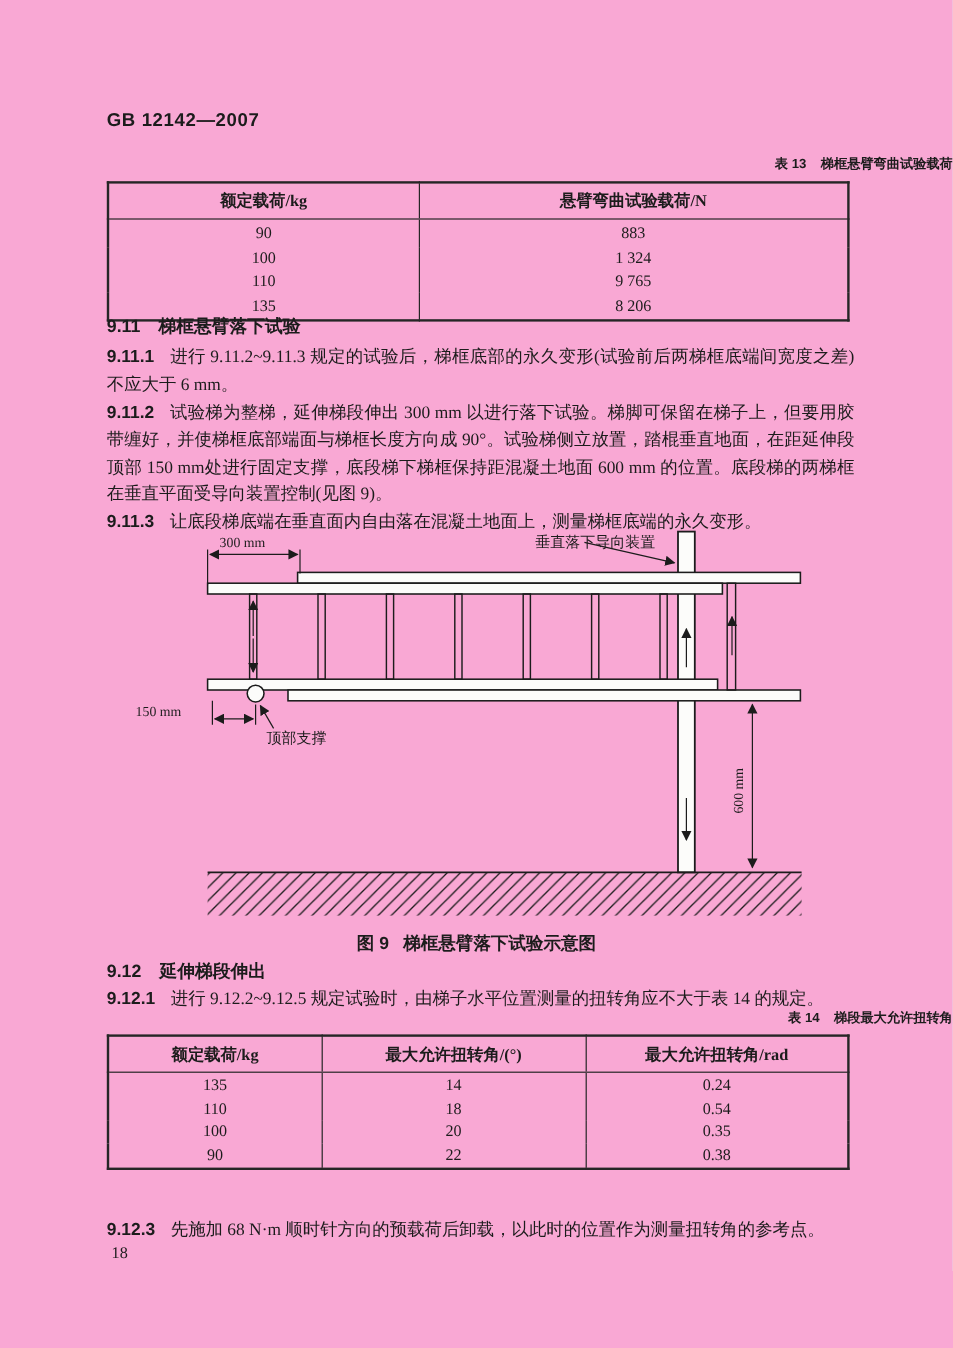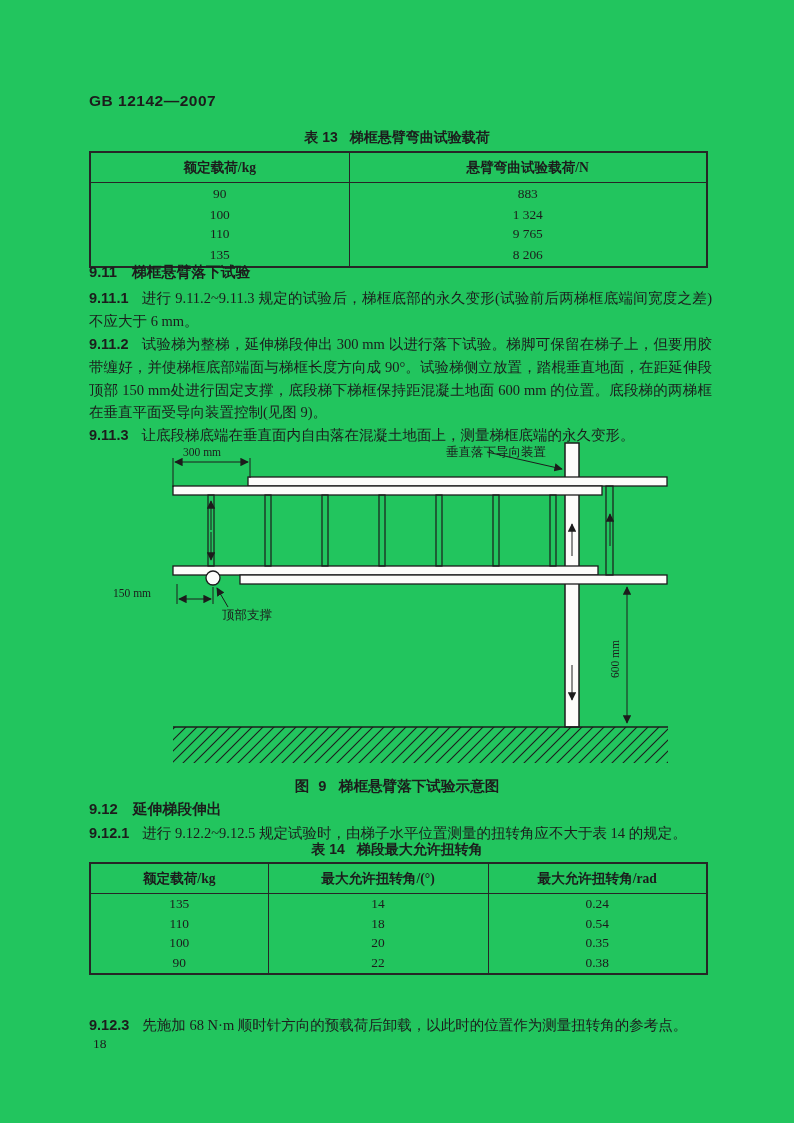--- a/index.html
+++ b/index.html
@@ -1,34 +1,34 @@
 <!DOCTYPE html>
 <html><head>
 <meta charset="utf-8">
 <style>
   html,body{margin:0;padding:0;background:#e8e8e6;}
   .page{
     position:relative;
     width:794px;height:1123px;
     margin:0 auto;
-    background:#22c55e;
+    background:#f9a8d4;
     color:#1c1c1c;
     font-family:"Liberation Serif","DejaVu Serif",serif;
     overflow:hidden;
   }
   .abs{position:absolute;}
   .doc-header{
     left:89px;top:92px;
     font-family:"Liberation Sans","DejaVu Sans",sans-serif;
     font-weight:bold;font-size:15.5px;letter-spacing:0.5px;
   }
   .tbl-title{
-    left:0;width:794px;text-align:center;
-    font-family:"Liberation Sans","DejaVu Sans",sans-serif;
-    font-weight:bold;font-size:14px;
+    left:0;width:794px;text-align:right;
+    font-family:"Liberation Sans","DejaVu Sans",sans-serif;
+    font-weight:bold;font-size:11px;
   }
   .tbl-title .tno{margin-right:12px;}
   table.gbtable{
     border-collapse:collapse;table-layout:fixed;
     width:617px;font-size:13.6px;
     border:2px solid #262626;
   }
   table.gbtable th{
     font-weight:bold;font-size:13.6px;
     border-bottom:1.7px solid #262626;
@@ -50,21 +50,21 @@
     left:89px;width:623px;
     font-size:14.5px;line-height:22.8px;
     text-align:justify;
   }
   .cnum{
     font-family:"Liberation Sans","DejaVu Sans",sans-serif;
     font-weight:bold;margin-right:13px;
   }
   .fig-caption{
     left:0;width:794px;text-align:center;
-    font-family:Liberation Mono, monospace;
+    font-family:Liberation Sans, sans-serif;
     font-weight:bold;font-size:14.6px;
   }
   .fig-caption .tno{margin-right:12px;}
   .page-num{
     left:93px;top:1036px;font-size:13.5px;
   }
   svg text{
     fill:#1c1c1c;
     font-family:"Liberation Serif","DejaVu Serif",serif;
   }

